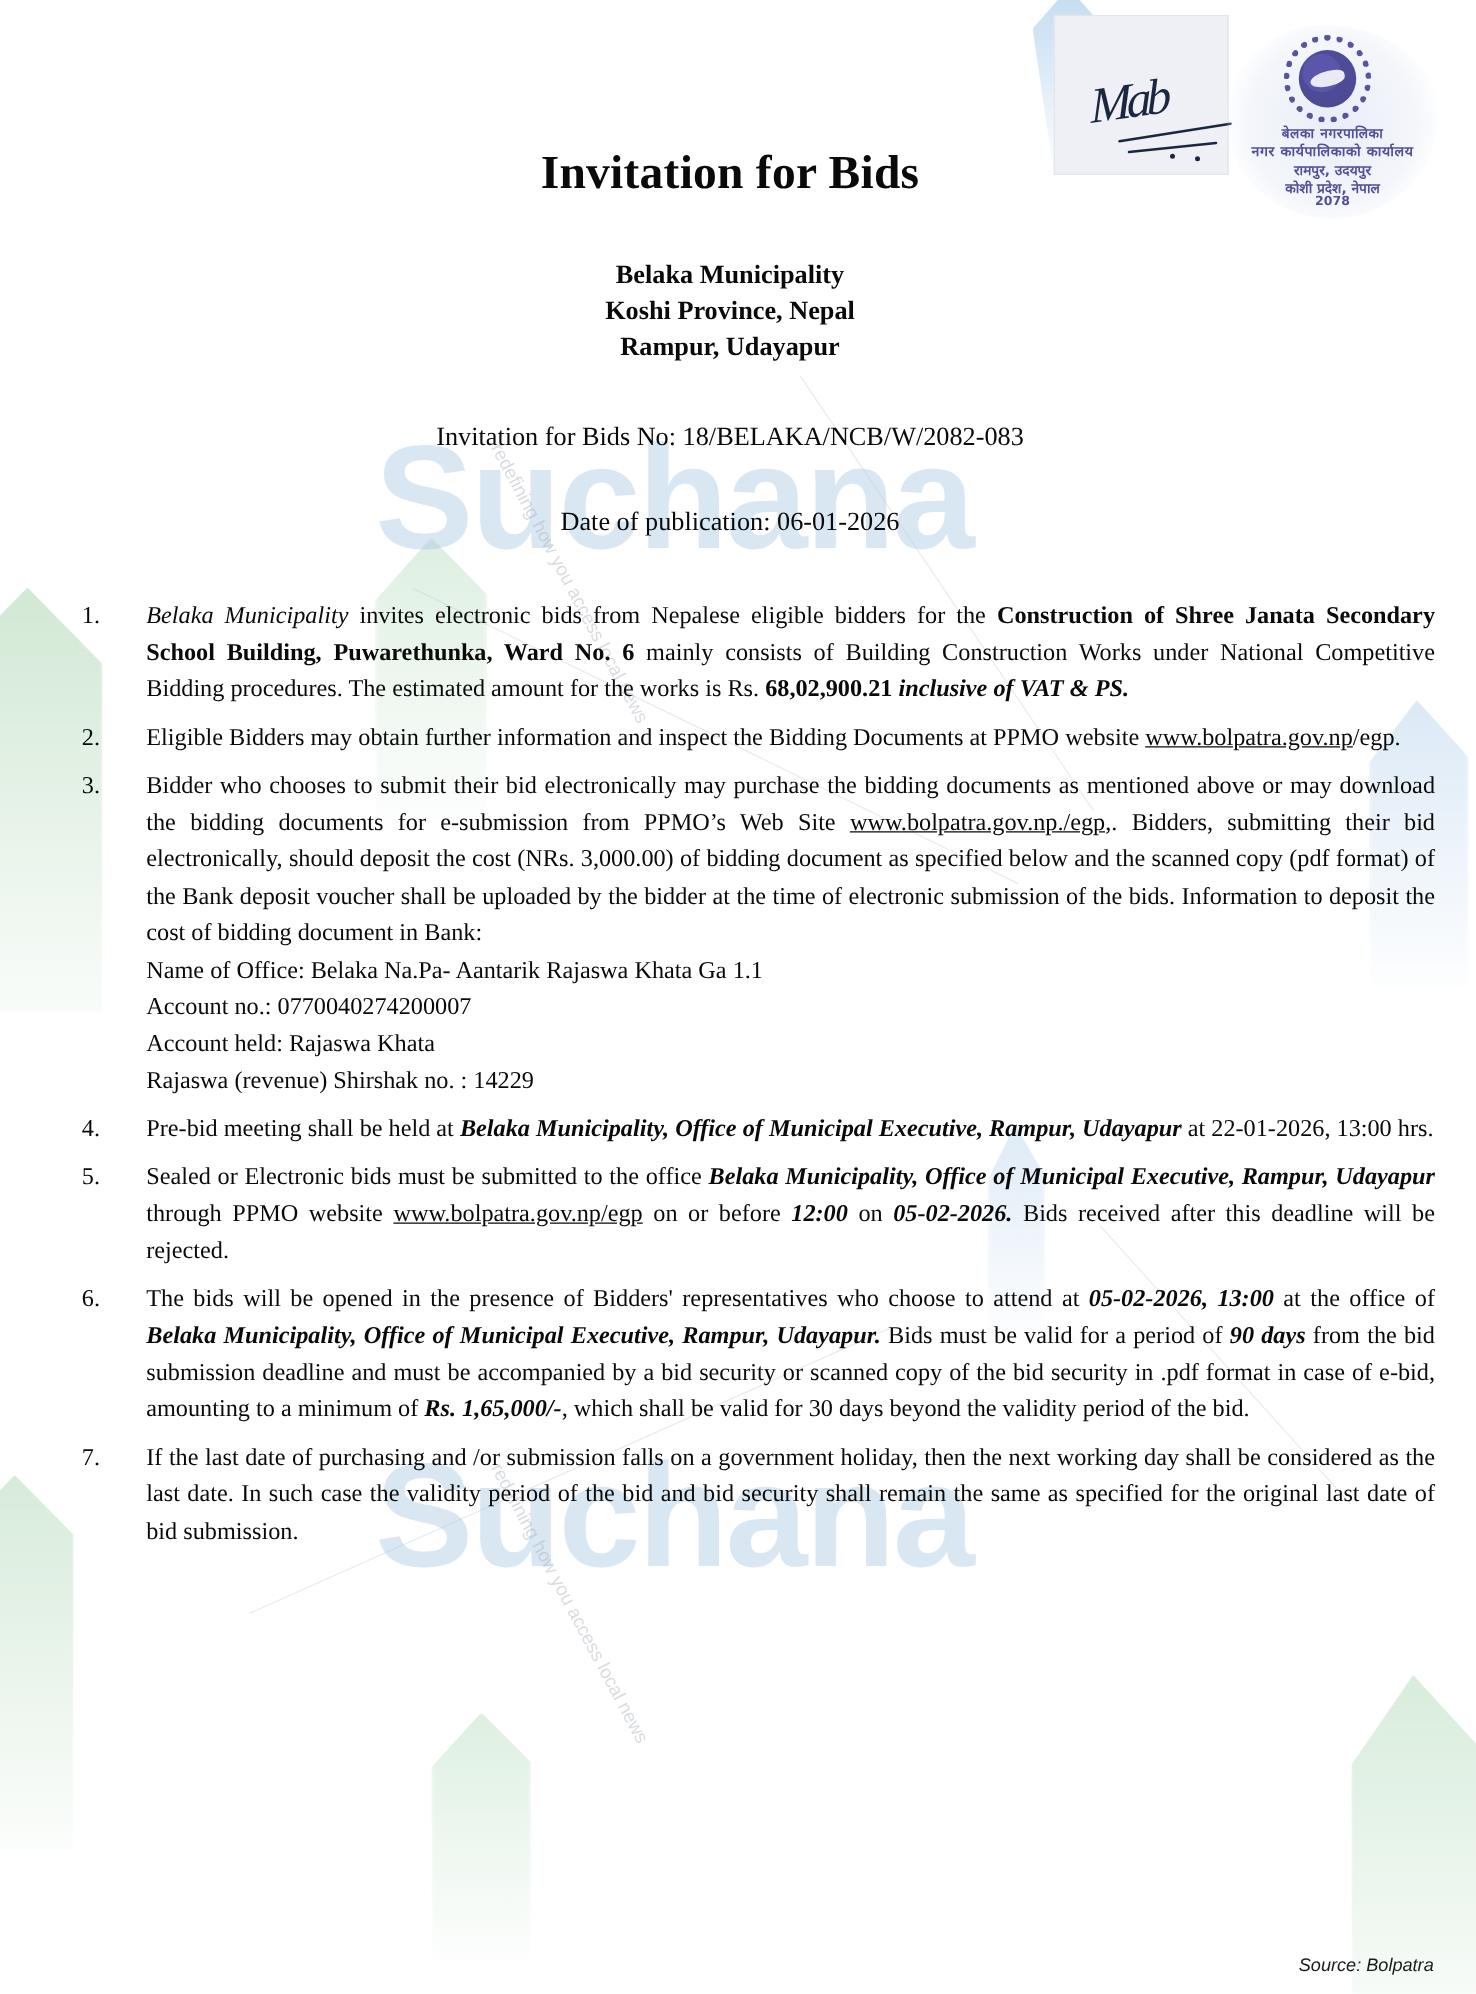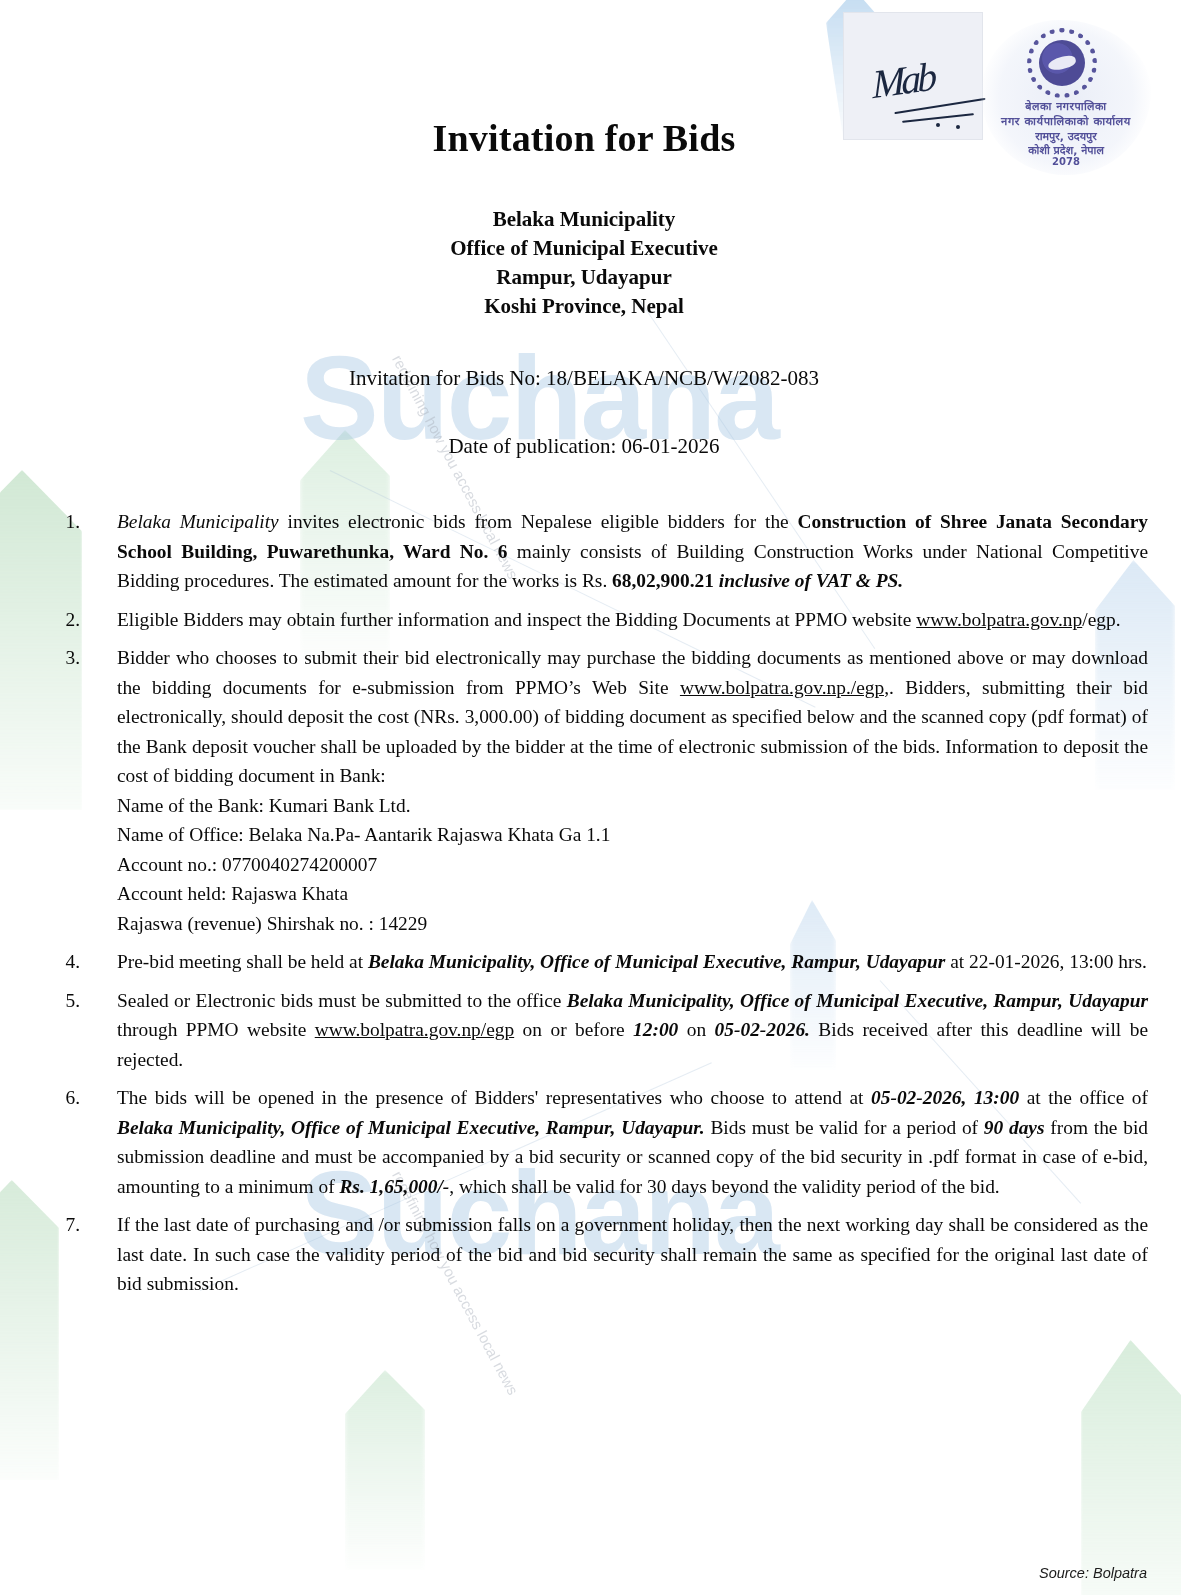--- a/index.html
+++ b/index.html
@@ -331,41 +331,39 @@
     <div class="seal-line sl5">2078</div>
   </div>
 </div>
 
 <div class="page">
 
   <h1 class="doc-title">Invitation for Bids</h1>
 
   <div class="org-block">
     <div>Belaka Municipality</div>
-    <div>Office of Municipal Executive</div>
+    <div>Koshi Province, Nepal</div>
     <div>Rampur, Udayapur</div>
-    <div>Koshi Province, Nepal</div>
   </div>
 
   <div class="ifb-no">Invitation for Bids No: 18/BELAKA/NCB/W/2082-083</div>
   <div class="pub-date">Date of publication: 06-01-2026</div>
 
   <ol class="clauses">
 
     <li>
       <i>Belaka Municipality</i><span> invites electronic bids from Nepalese eligible bidders for the </span><b>Construction of Shree Janata Secondary School Building, Puwarethunka, Ward No. 6</b><span> mainly consists of Building Construction Works under National Competitive Bidding procedures. The estimated amount for the works is Rs. </span><b>68,02,900.21</b><span> </span><span class="bi">inclusive of VAT &amp; PS.</span>
     </li>
 
     <li>
       <span>Eligible Bidders may obtain further information and inspect the Bidding Documents at PPMO website </span><a href="#" class="ul" style="color:inherit;">www.bolpatra.gov.np</a><span>/egp.</span>
     </li>
 
     <li>
       <span>Bidder who chooses to submit their bid electronically may purchase the bidding documents as mentioned above or may download the bidding documents for e-submission from PPMO’s Web Site </span><a href="#" class="ul" style="color:inherit;">www.bolpatra.gov.np./egp,</a><span>. Bidders, submitting their bid electronically, should deposit the cost (NRs. 3,000.00) of bidding document as specified below and the scanned copy (pdf format) of the Bank deposit voucher shall be uploaded by the bidder at the time of electronic submission of the bids. Information to deposit the cost of bidding document in Bank:</span>
-      <span class="bankline">Name of the Bank: Kumari Bank Ltd.</span>
       <span class="bankline">Name of Office: Belaka Na.Pa- Aantarik Rajaswa Khata Ga 1.1</span>
       <span class="bankline">Account no.: 0770040274200007</span>
       <span class="bankline">Account held: Rajaswa Khata</span>
       <span class="bankline">Rajaswa (revenue) Shirshak no. : 14229</span>
     </li>
 
     <li>
       <span>Pre-bid meeting shall be held at </span><span class="bi">Belaka Municipality, Office of Municipal Executive, Rampur, Udayapur</span><span> at 22-01-2026, 13:00 hrs.</span>
     </li>
 

